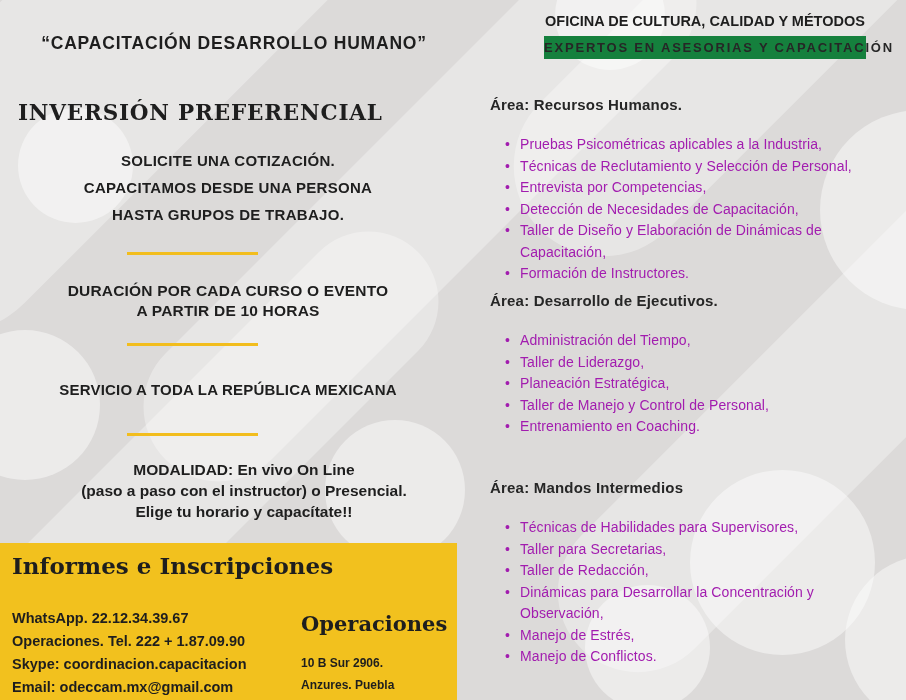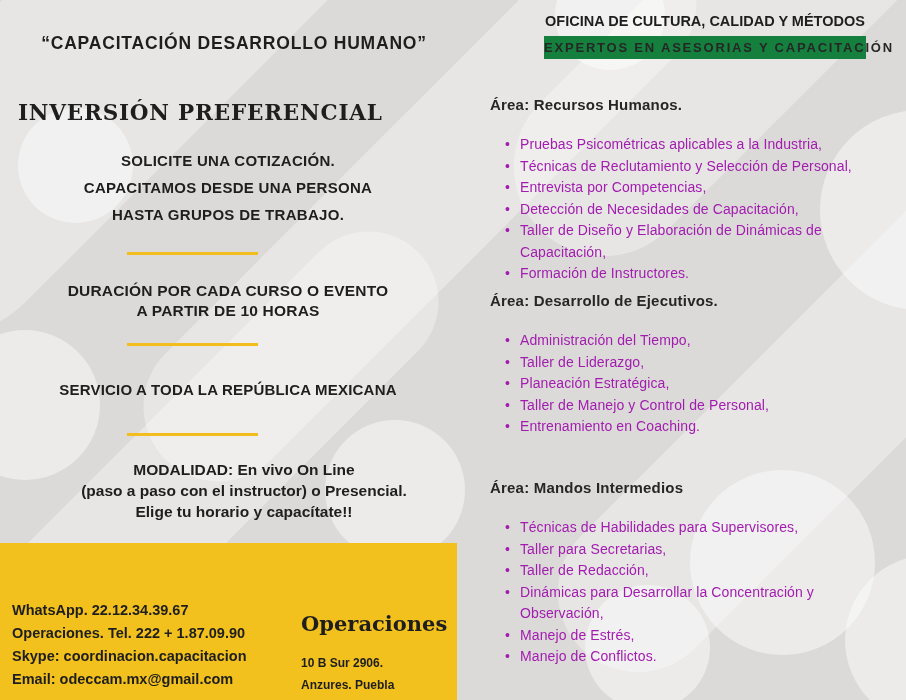--- a/index.html
+++ b/index.html
@@ -75,21 +75,21 @@
   
   .contact-box {
     position:absolute; left:0; top:543px; width:457px; height:157px;
     background:#F2C11E;
   }
   .contact-heading {
     position:absolute; top:9px; left:12px;
     font-family:"DejaVu Serif","Liberation Serif",serif;
     font-size:23px; font-weight:700;
   }
-  .contact-lines { position:absolute; top:56px; left:12px; font-size:14.5px; font-weight:600; line-height:23px; }
+  .contact-lines { position:absolute; top:64px; left:12px; font-size:14.5px; font-weight:600; line-height:23px; }
   .ops-block { position:absolute; left:301px; top:68px; }
   .ops-heading {
     font-family:"DejaVu Serif","Liberation Serif",serif;
     font-size:21px; font-weight:700;
   }
   .ops-lines { margin-top:16px; font-size:12px; font-weight:600; line-height:22px; }
 </style>
 </head>
 <body>
 
@@ -139,20 +139,21 @@
       <div class="divider div3"></div>
 
       <div class="center-block modality">
 
       <div>MODALIDAD: En vivo On Line</div>
           <div>(paso a paso con el instructor) o Presencial.</div>
           <div>Elige tu horario y capacítate!!</div>
         </div>
 
       <div class="contact-box">
+        <div class="contact-heading">Informes e Inscripciones</div>
         <div class="contact-lines">
 
         <div>WhatsApp. 22.12.34.39.67</div>
             <div>Operaciones. Tel. 222 + 1.87.09.90</div>
             <div>Skype: coordinacion.capacitacion</div>
             <div>Email: odeccam.mx@gmail.com</div>
           </div>
         <div class="ops-block">
           <div class="ops-heading">Operaciones</div>
           <div class="ops-lines">

